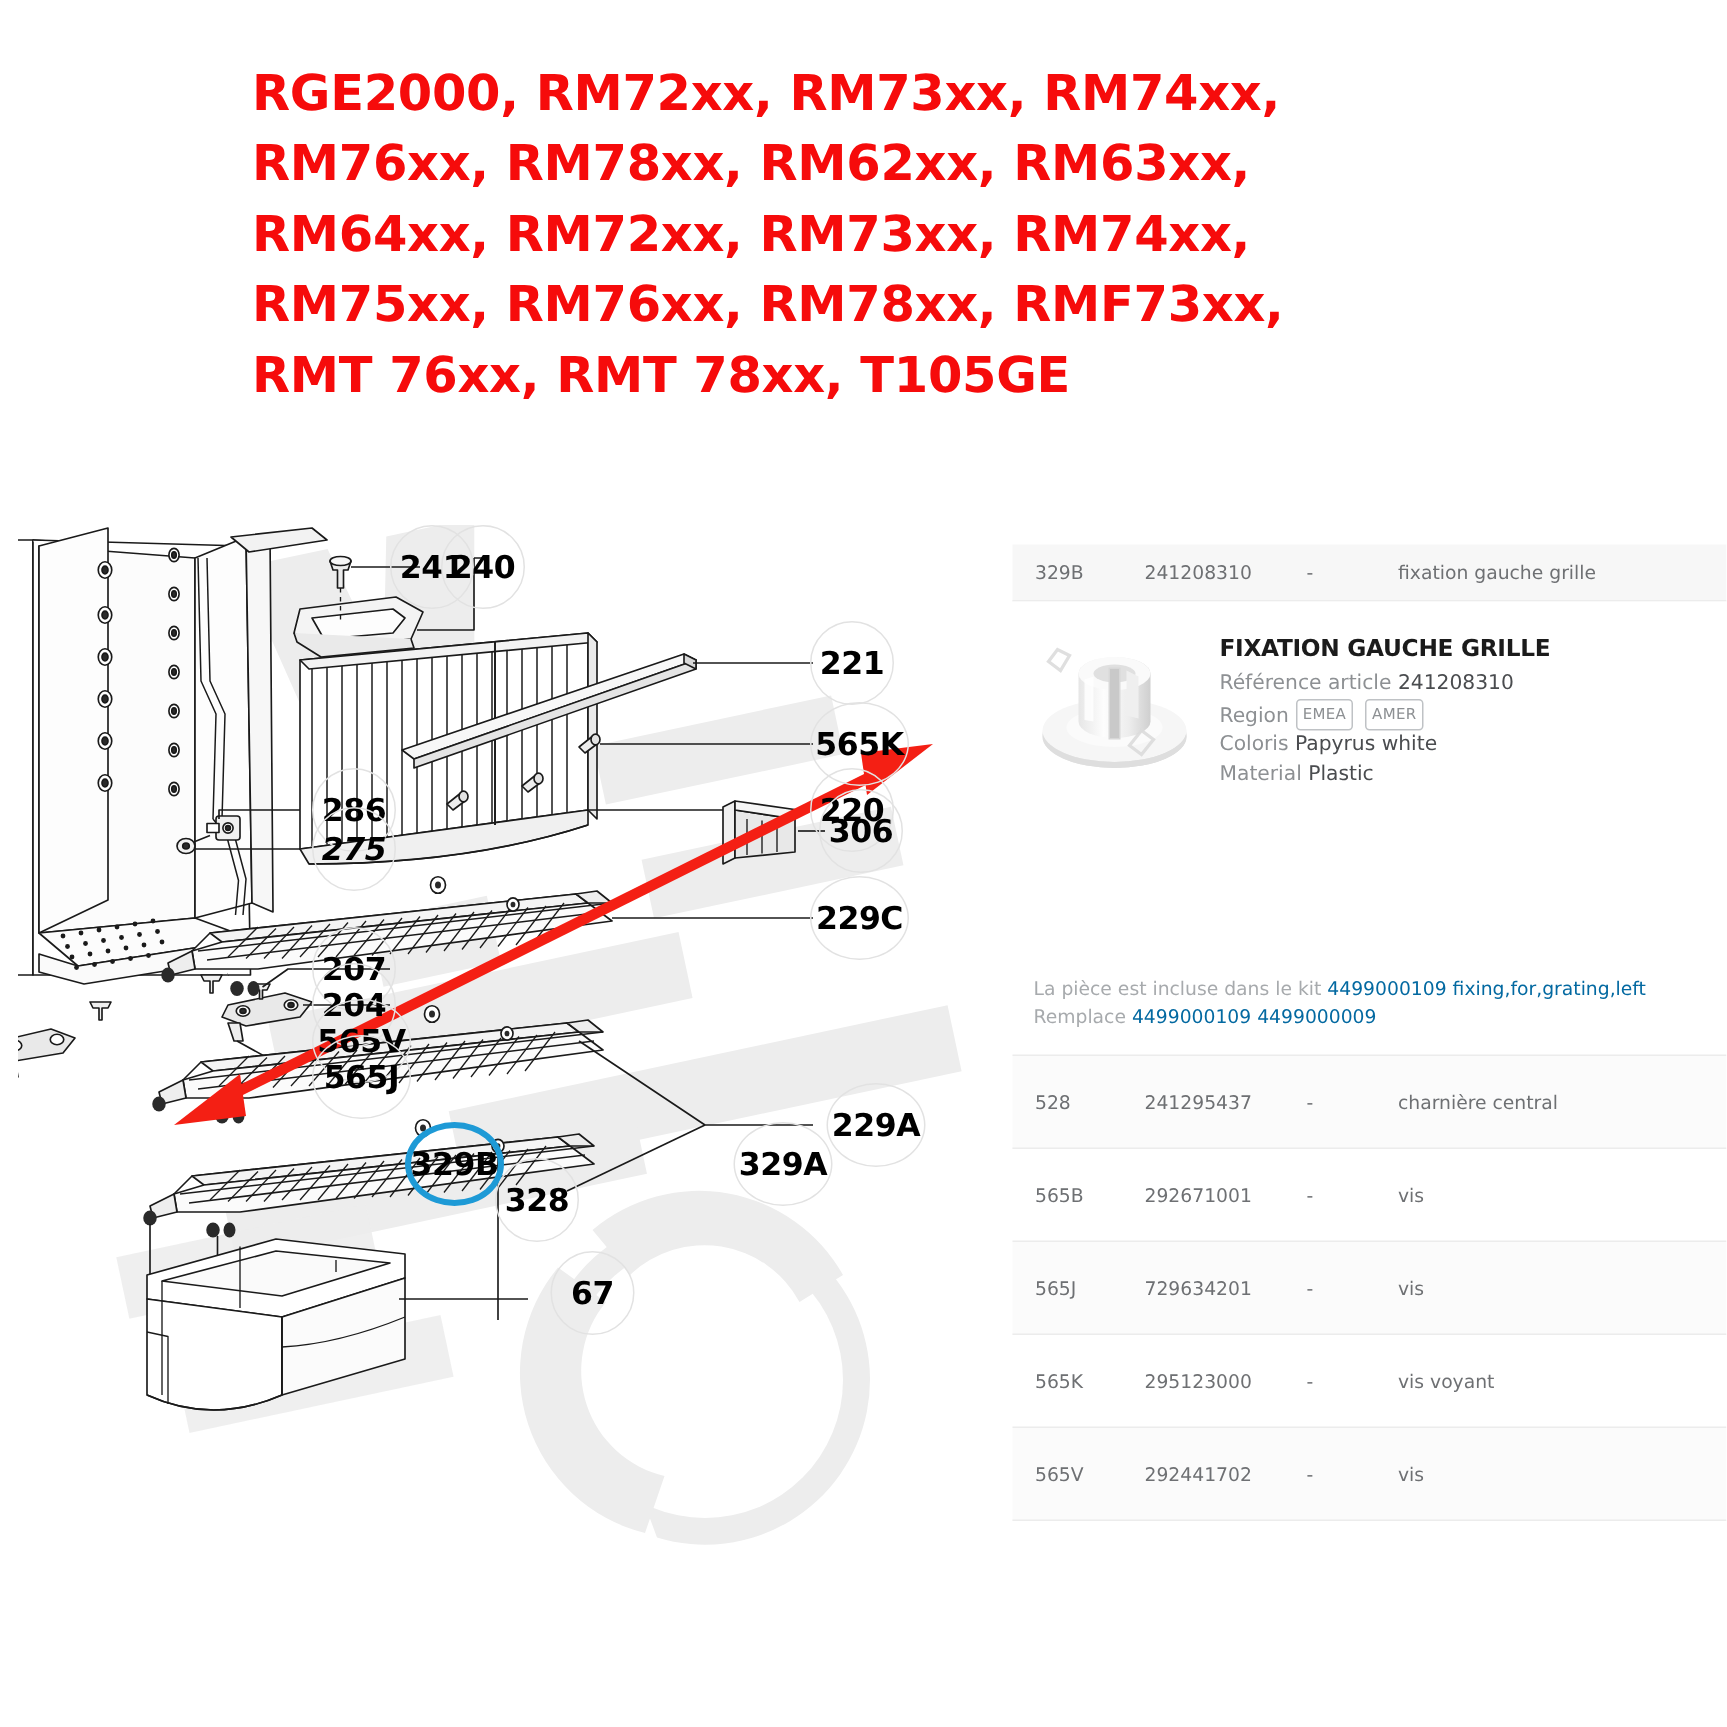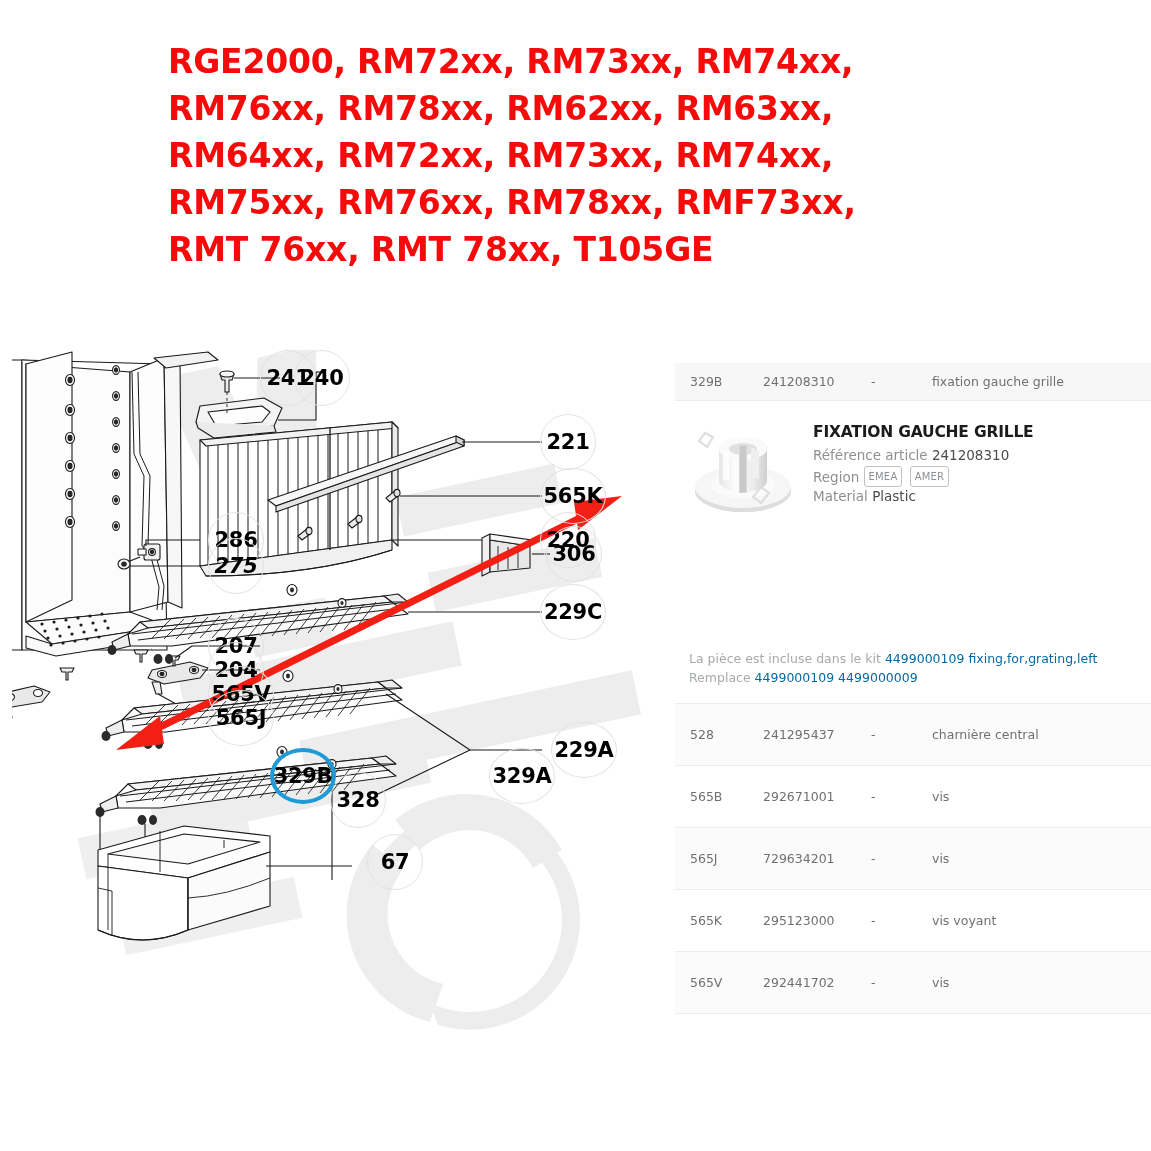--- a/index.html
+++ b/index.html
@@ -566,20 +566,24 @@
       <div id="detail-text">
         <div id="detail-title">FIXATION GAUCHE GRILLE</div>
         <div class="dl">
           <span>Référence article</span>
           <span class="v">241208310</span>
         </div>
         <div class="dl">
           <span>Region</span>
           <span class="badge">EMEA</span>
           <span class="badge">AMER</span>
+        </div>
+        <div class="dl">
+          <span>Coloris</span>
+          <span class="v">Papyrus white</span>
         </div>
         <div class="dl">
           <span>Material</span>
           <span class="v">Plastic</span>
         </div>
       </div>
 
       <div id="kit-text">
         <div>
           <span>La pièce est incluse dans le kit</span>

